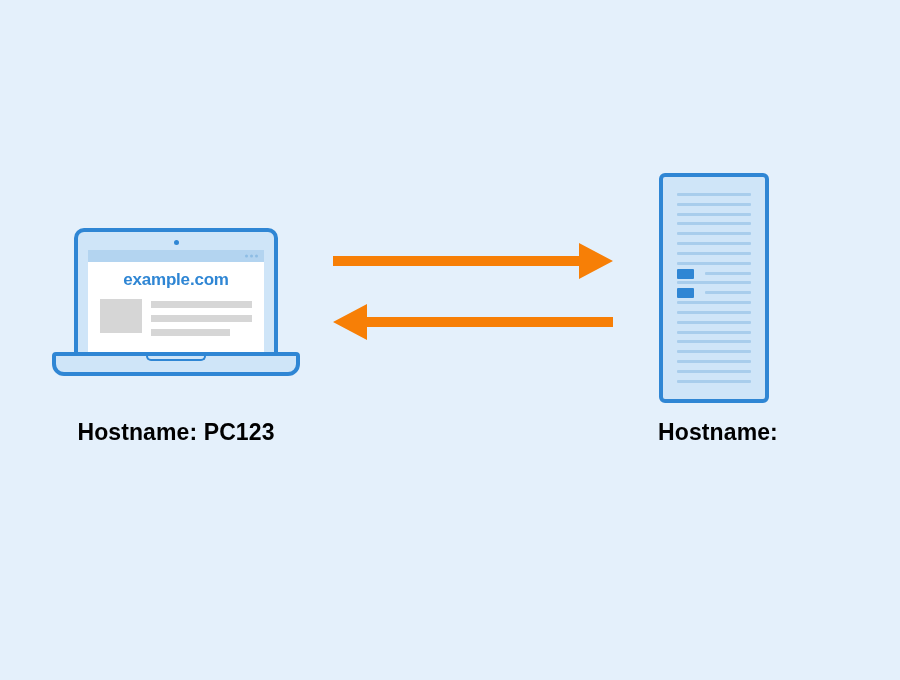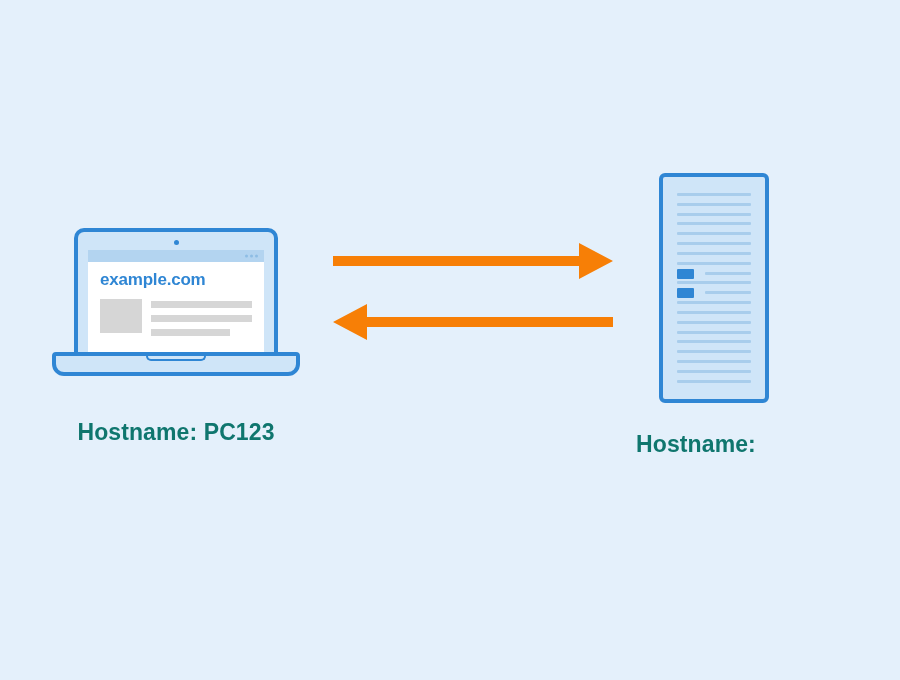--- a/index.html
+++ b/index.html
@@ -33,20 +33,21 @@
     position: absolute;
     left: 22px;
     top: 0;
     width: 204px;
     height: 142px;
     box-sizing: border-box;
     border: 4px solid #2f86d4;
     border-bottom: none;
     border-radius: 10px 10px 0 0;
     background: #cfe5f8;
+    text-align: center;
   }
   #laptop-camera {
     position: absolute;
     left: 50%;
     top: 8px;
     width: 5px;
     height: 5px;
     margin-left: -2.5px;
     border-radius: 50%;
     background: #2f86d4;
@@ -207,36 +208,35 @@
     left: 333px;
     top: 304px;
     width: 280px;
     height: 36px;
   }
 
   
   .host-label {
     position: absolute;
     text-align: center;
-    color: #0f766e;
+    color: #000000;
     font-size: 23px;
     font-weight: 600;
     line-height: 1.32;
     letter-spacing: 0.1px;
   }
   #label-client {
     left: 26px;
     top: 417px;
     width: 300px;
   }
   #label-server {
-    left: 546px;
+    left: 568px;
     top: 417px;
     width: 300px;
-    margin-top: 12px;
   }
 </style>
 </head>
 <body style="background: rgb(228, 240, 251);">
 
 <div id="diagram-stage" style="background: rgb(228, 240, 251);">
 
   <div id="laptop-group">
 
     <div id="laptop-lid">

